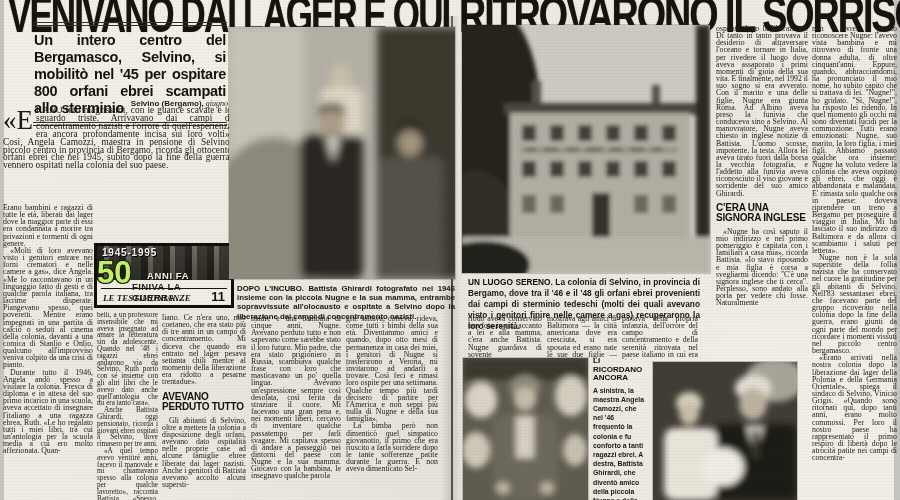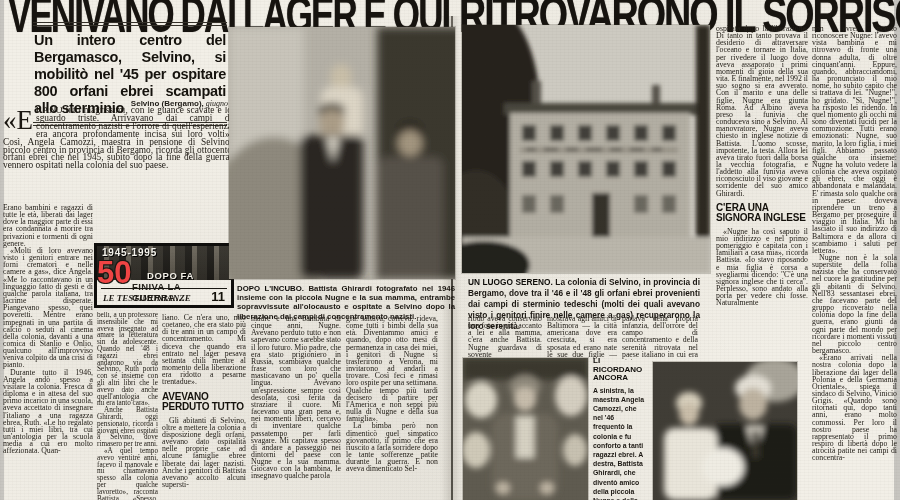--- a/index.html
+++ b/index.html
@@ -59,21 +59,21 @@
 
   .badge{position:absolute;left:95px;top:244px;width:138px;height:63px;background:#0f0e0c;box-shadow:0 0 0 1px #0f0e0c;}
   .badge-photo{position:absolute;left:2px;top:2px;right:2px;height:34px;
     background:
       repeating-linear-gradient(90deg, rgba(15,14,12,.8) 0 7px, rgba(90,85,75,.55) 7px 12px, rgba(40,38,33,.8) 12px 22px),
       linear-gradient(180deg,#8d887c,#4a463e);}
   .badge-years{position:absolute;left:7px;top:3px;font-family:"Liberation Sans",sans-serif;font-weight:bold;
     font-size:10px;letter-spacing:.8px;color:#f6f4ee;text-shadow:1px 1px 0 #000;}
   .badge-lower{position:absolute;left:2px;right:2px;bottom:2px;top:36px;background:#f1eee6;}
   .badge-50{position:absolute;left:2px;top:13px;font-family:"Liberation Sans",sans-serif;font-weight:bold;
-    font-size:31px;line-height:1;color:#ef4444;
+    font-size:31px;line-height:1;color:#bef264;
     text-shadow:1px 1px 0 #1a1813,-1px -1px 0 #1a1813,1px -1px 0 #1a1813,-1px 1px 0 #1a1813;z-index:3;}
   .badge-l1{position:absolute;left:52px;top:26px;font-family:"Liberation Sans",sans-serif;font-weight:bold;
     font-size:9.5px;letter-spacing:.6px;color:#f1eee6;z-index:3;text-shadow:1px 1px 0 #000;}
   .badge-l2{position:absolute;left:9px;top:1px;font-family:"Liberation Sans",sans-serif;font-weight:bold;
     font-size:9.5px;letter-spacing:.4px;color:#26231d;}
   .badge-l3row{position:absolute;left:4px;right:4px;bottom:1px;border-top:1px solid #191712;
     display:flex;align-items:baseline;justify-content:space-between;padding:0 2px;}
   .badge-l3{font-family:"Liberation Serif",serif;font-style:italic;font-weight:bold;font-size:9px;color:#1c1914;}
   .badge-issue{font-family:"Liberation Sans",sans-serif;font-weight:bold;font-size:13px;color:#131109;}
 </style>
@@ -124,21 +124,21 @@
     <p>madre e una bambina di cinque anni, Nugne. Avevano perduto tutto e non sapevano come sarebbe stato il loro futuro. Mio padre, che era stato prigioniero in Russia, scambiava qualche frase con loro che masticavano un po' quella lingua. Avevano un'espressione sempre così desolata, così ferita da straziare il cuore. Mi facevano una gran pena e, nei momenti liberi, cercavo di inventare qualche passatempo per farli svagare. Mi capitava spesso di andare a passeggio nei dintorni del paese con Nugne e la sua mamma. Giocavo con la bambina, le insegnavo qualche parola</p>
   </div>
   <div class="col bodytext" style="left:346px;top:315px;width:92px;height:185px;">
     <p>gra: saltava, correva, rideva, come tutti i bimbi della sua età. Diventammo amici e quando, dopo otto mesi di permanenza in casa dei miei, i genitori di Nugne si trasferirono a Verona, mi invitarono ad andarli a trovare. Così feci e rimasi loro ospite per una settimana. Qualche tempo più tardi decisero di partire per l'America e non seppi più nulla di Nugne e della sua famiglia».</p>
     <p class="ind">La bimba però non dimenticò quel simpatico giovanotto, il primo che era riuscito a farla sorridere dopo le tante sofferenze patite durante la guerra. E non aveva dimenticato Sel-</p>
   </div>
 
   <div class="badge">
     <div class="badge-photo"></div>
     <div class="badge-years">1945-1995</div>
-    <div class="badge-l1">DOPO FA</div>
+    <div class="badge-l1">ANNI FA</div>
     <div class="badge-50">50</div>
     <div class="badge-lower">
       <div class="badge-l2" style="margin-left:26px;">FINIVA LA GUERRA...</div>
       <div class="badge-l3row">
         <span class="badge-l3">LE TESTIMONIANZE</span>
         <span class="badge-issue">11</span>
       </div>
     </div>
   </div>
 

